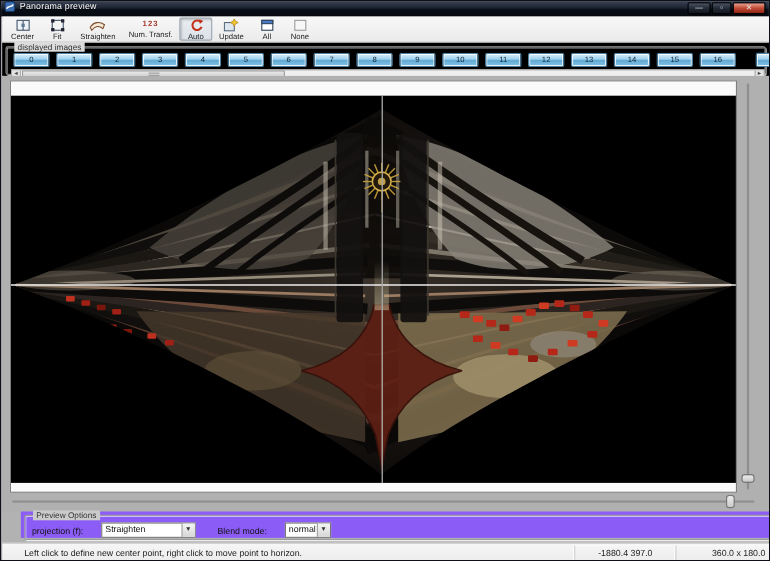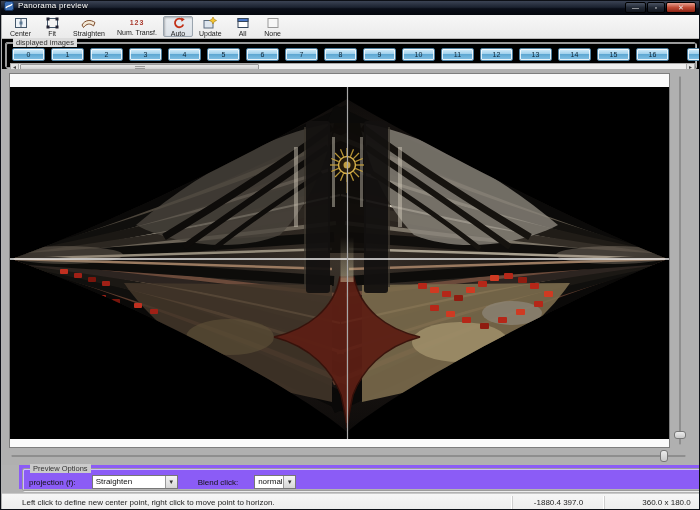--- a/index.html
+++ b/index.html
@@ -92,21 +92,21 @@
   .combo.projection { width:86px; }
   .combo.blend { width:42px; }
 
   
   .statusbar { position:absolute; left:1px; top:492px; width:698px; height:17px;
     background:linear-gradient(#f6f6f6,#ececec); border-top:1px solid #c9c9c9;
     display:flex; align-items:center; font-size:8px; color:#222; }
   .sb-hint { flex:1 1 auto; padding-left:20px; white-space:nowrap; overflow:hidden; }
   .sb-field { flex:0 0 auto; text-align:center; border-left:1px solid #cfcfcf;
     box-shadow:-1px 0 0 #fff; height:13px; line-height:13px; }
-  .sb-pos { width:92px;margin-left:27px; } .sb-size { width:96px;padding-left:28px; }
+  .sb-pos { width:92px;margin-left:27px; } .sb-size { width:86px;padding-left:28px; }
 </style>
 </head>
 <body>
 
 <div id="window">
 
   <div class="titlebar">
     <svg class="title-icon" viewBox="0 0 10 10">
       <rect x="0.5" y="0.5" width="9" height="9" rx="2" fill="#3d6fb4" stroke="#16335e"></rect>
       <path d="M2 7 C3 4 7 6 8 3" stroke="#fff" stroke-width="1.4" fill="none"></path>
@@ -408,21 +408,21 @@
 
   <div class="po-panel">
     <div class="groupbox po-box">
       <span class="grouplabel">Preview Options</span>
       <div class="po-row">
         <span class="po-label">projection (f):</span>
         <div class="combo projection">
           <span>Straighten</span>
           <span class="arr">▼</span>
         </div>
-        <span class="po-label" style="margin-left:4px">Blend click:</span>
+        <span class="po-label" style="margin-left:4px">Blend mode:</span>
         <div class="combo blend">
           <span>normal</span>
           <span class="arr">▼</span>
         </div>
       </div>
     </div>
   </div>
 
   <div class="statusbar">
     <div class="sb-hint">Left click to define new center point, right click to move point to horizon.</div>

